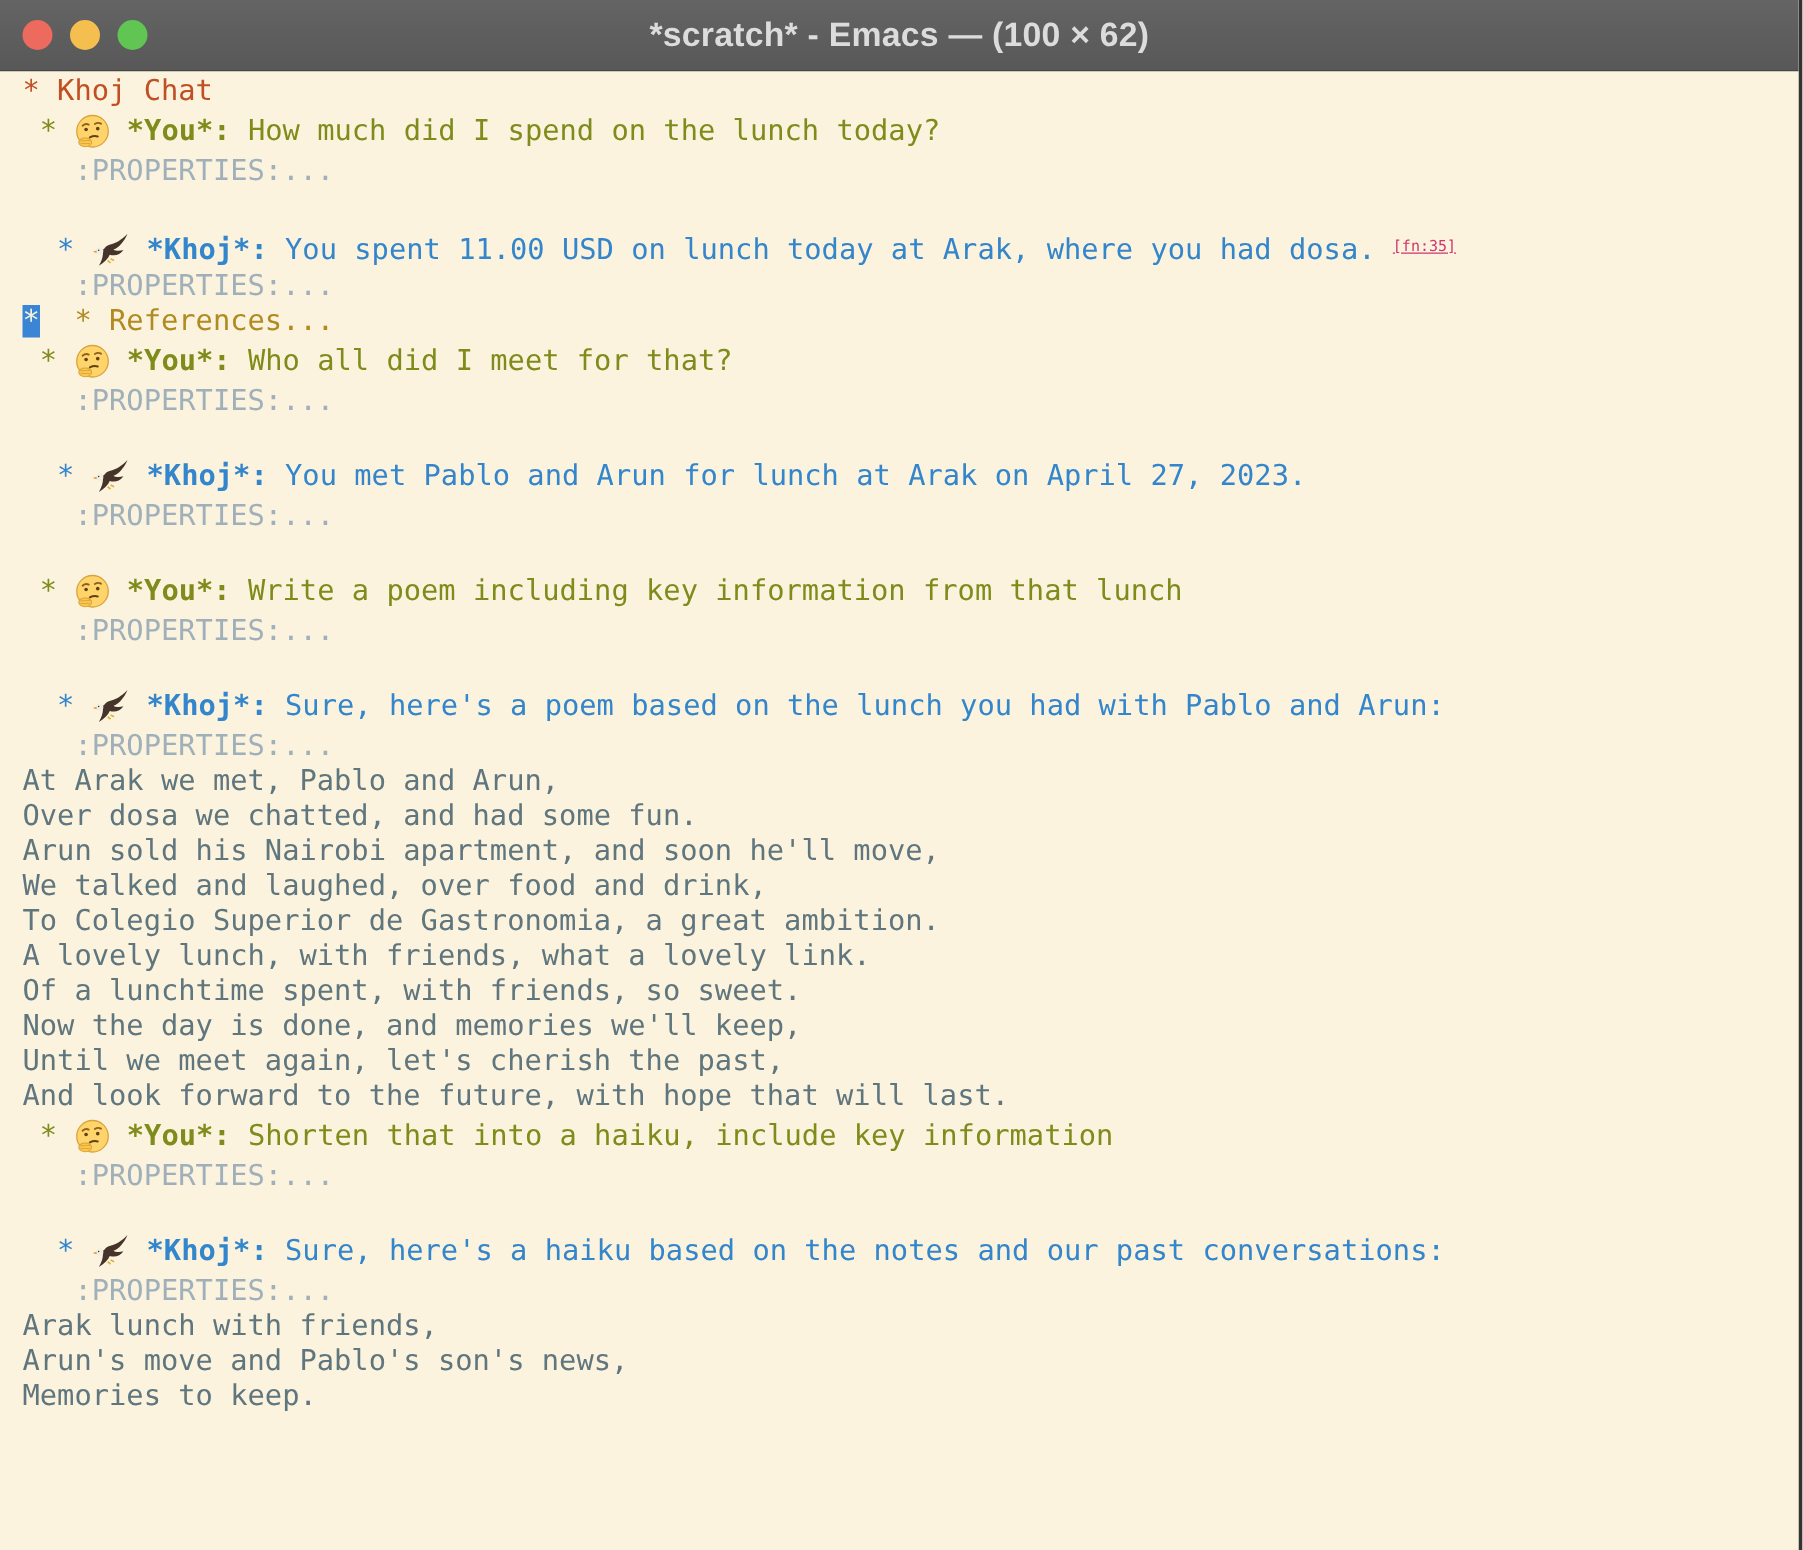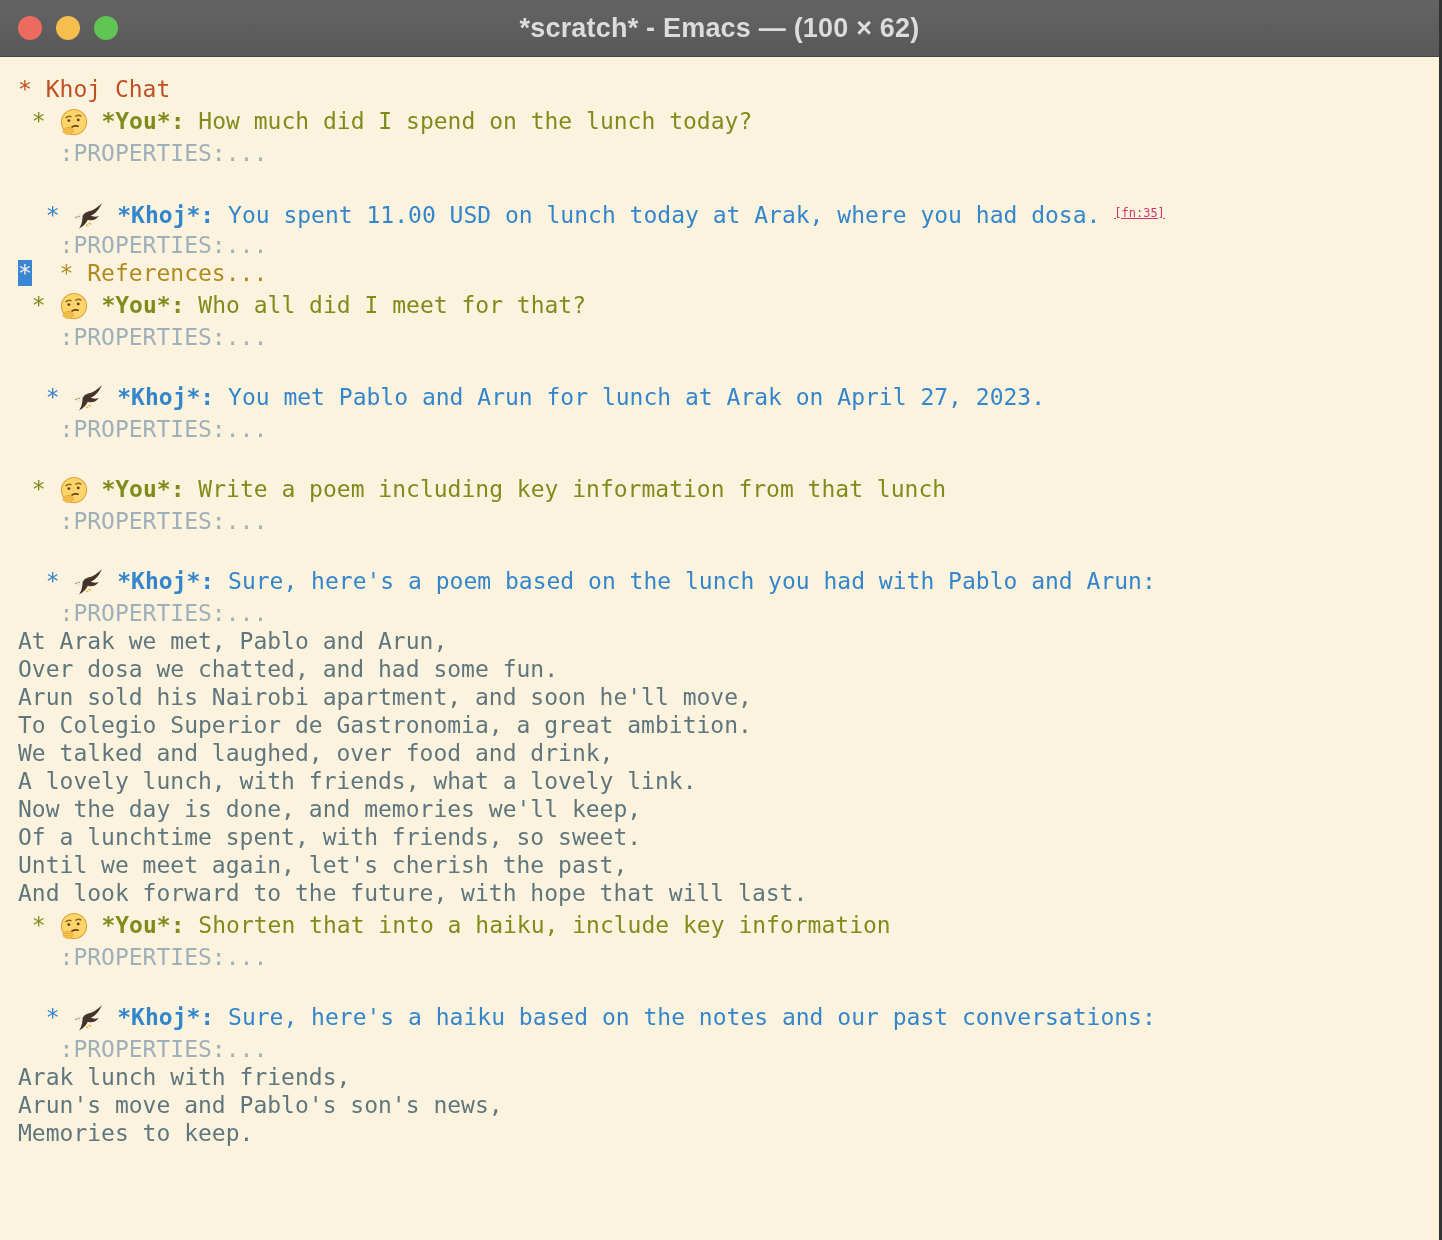--- a/index.html
+++ b/index.html
@@ -28,21 +28,20 @@
   }
   .title{
     color:var(--titlebar_text);
     font-family:"Liberation Sans", sans-serif;
     font-weight:bold;font-size:27px;
     letter-spacing:0.2px;
   }
   .buffer{
     padding:2px 0 0 18px;
     font-size:23px;
-    margin-top:16px;
   }
   .line{height:28px;line-height:28px;white-space:pre;}
   .line.heading{height:36px;line-height:36px;}
   .emoji svg{vertical-align:-7px;}
   .s-h1{color:var(--h1);}
   .s-you{color:var(--you);}
   .s-you-bold{color:var(--you);font-weight:bold;}
   .s-khoj{color:var(--khoj);}
   .s-khoj-bold{color:var(--khoj);font-weight:bold;}
   .s-drawer{color:var(--drawer);}
@@ -126,25 +125,25 @@
             <path d="M31 1 C25 7 21 9 17 10 C14 10.8 12 12 10.8 14.2 L5 16.5 L10 17.6 C9.8 21 9 24 6.5 28.5 C11.5 25.5 14.5 22 15.8 19 C20 20.5 25 19 27.5 15 C24.5 16 21 16 19 14.5 C23.5 13 28 8 31 1 Z" fill="#46332a"></path>
             <circle cx="7.2" cy="15.8" r="3.1" fill="#f2ede1"></circle>
             <circle cx="6.3" cy="15.2" r="0.6" fill="#222"></circle>
             <path d="M4.4 15.4 L1.2 16.4 L4.6 17.6 Z" fill="#e09a35"></path>
             <path d="M14 24 l2.5 2 M16.5 22.5 l3 1.5" stroke="#e0b23c" stroke-width="1.4" fill="none"></path>
           </svg></span><span class="s-khoj"> </span><span class="s-khoj-bold">*Khoj*:</span><span class="s-khoj"> Sure, here's a poem based on the lunch you had with Pablo and Arun:</span></div>
       <div class="line"><span class="s-drawer">   :PROPERTIES:...</span></div>
       <div class="line"><span class="s-body">At Arak we met, Pablo and Arun,</span></div>
       <div class="line"><span class="s-body">Over dosa we chatted, and had some fun.</span></div>
       <div class="line"><span class="s-body">Arun sold his Nairobi apartment, and soon he'll move,</span></div>
+      <div class="line"><span class="s-body">We talked and laughed, over food and drink,</span></div>
       <div class="line"><span class="s-body">To Colegio Superior de Gastronomia, a great ambition.</span></div>
-      <div class="line"><span class="s-body">We talked and laughed, over food and drink,</span></div>
       <div class="line"><span class="s-body">A lovely lunch, with friends, what a lovely link.</span></div>
+      <div class="line"><span class="s-body">Of a lunchtime spent, with friends, so sweet.</span></div>
       <div class="line"><span class="s-body">Now the day is done, and memories we'll keep,</span></div>
-      <div class="line"><span class="s-body">Of a lunchtime spent, with friends, so sweet.</span></div>
       <div class="line"><span class="s-body">Until we meet again, let's cherish the past,</span></div>
       <div class="line"><span class="s-body">And look forward to the future, with hope that will last.</span></div>
       <div class="line heading"><span class="s-you"> * </span><span class="emoji"><svg width="28" height="28" viewBox="0 0 24 24">
             <circle cx="12" cy="12" r="10.8" fill="#ffd56b" stroke="#d9a43b" stroke-width="0.9"></circle>
             <path d="M5.2 8.2 Q7.2 6.4 9.4 7.4" stroke="#8a611f" stroke-width="1.3" fill="none" stroke-linecap="round"></path>
             <path d="M13.6 7.0 Q15.8 5.6 17.8 6.8" stroke="#8a611f" stroke-width="1.3" fill="none" stroke-linecap="round"></path>
             <circle cx="7.6" cy="10.8" r="1.25" fill="#5f4218"></circle>
             <circle cx="15.6" cy="10.2" r="1.25" fill="#5f4218"></circle>
             <path d="M10.2 16.2 Q13 14.8 15.6 15.6" stroke="#5f4218" stroke-width="1.4" fill="none" stroke-linecap="round"></path>
             <ellipse cx="7" cy="19.6" rx="4.4" ry="3" fill="#fbc64a" stroke="#d9a43b" stroke-width="0.7"></ellipse>

